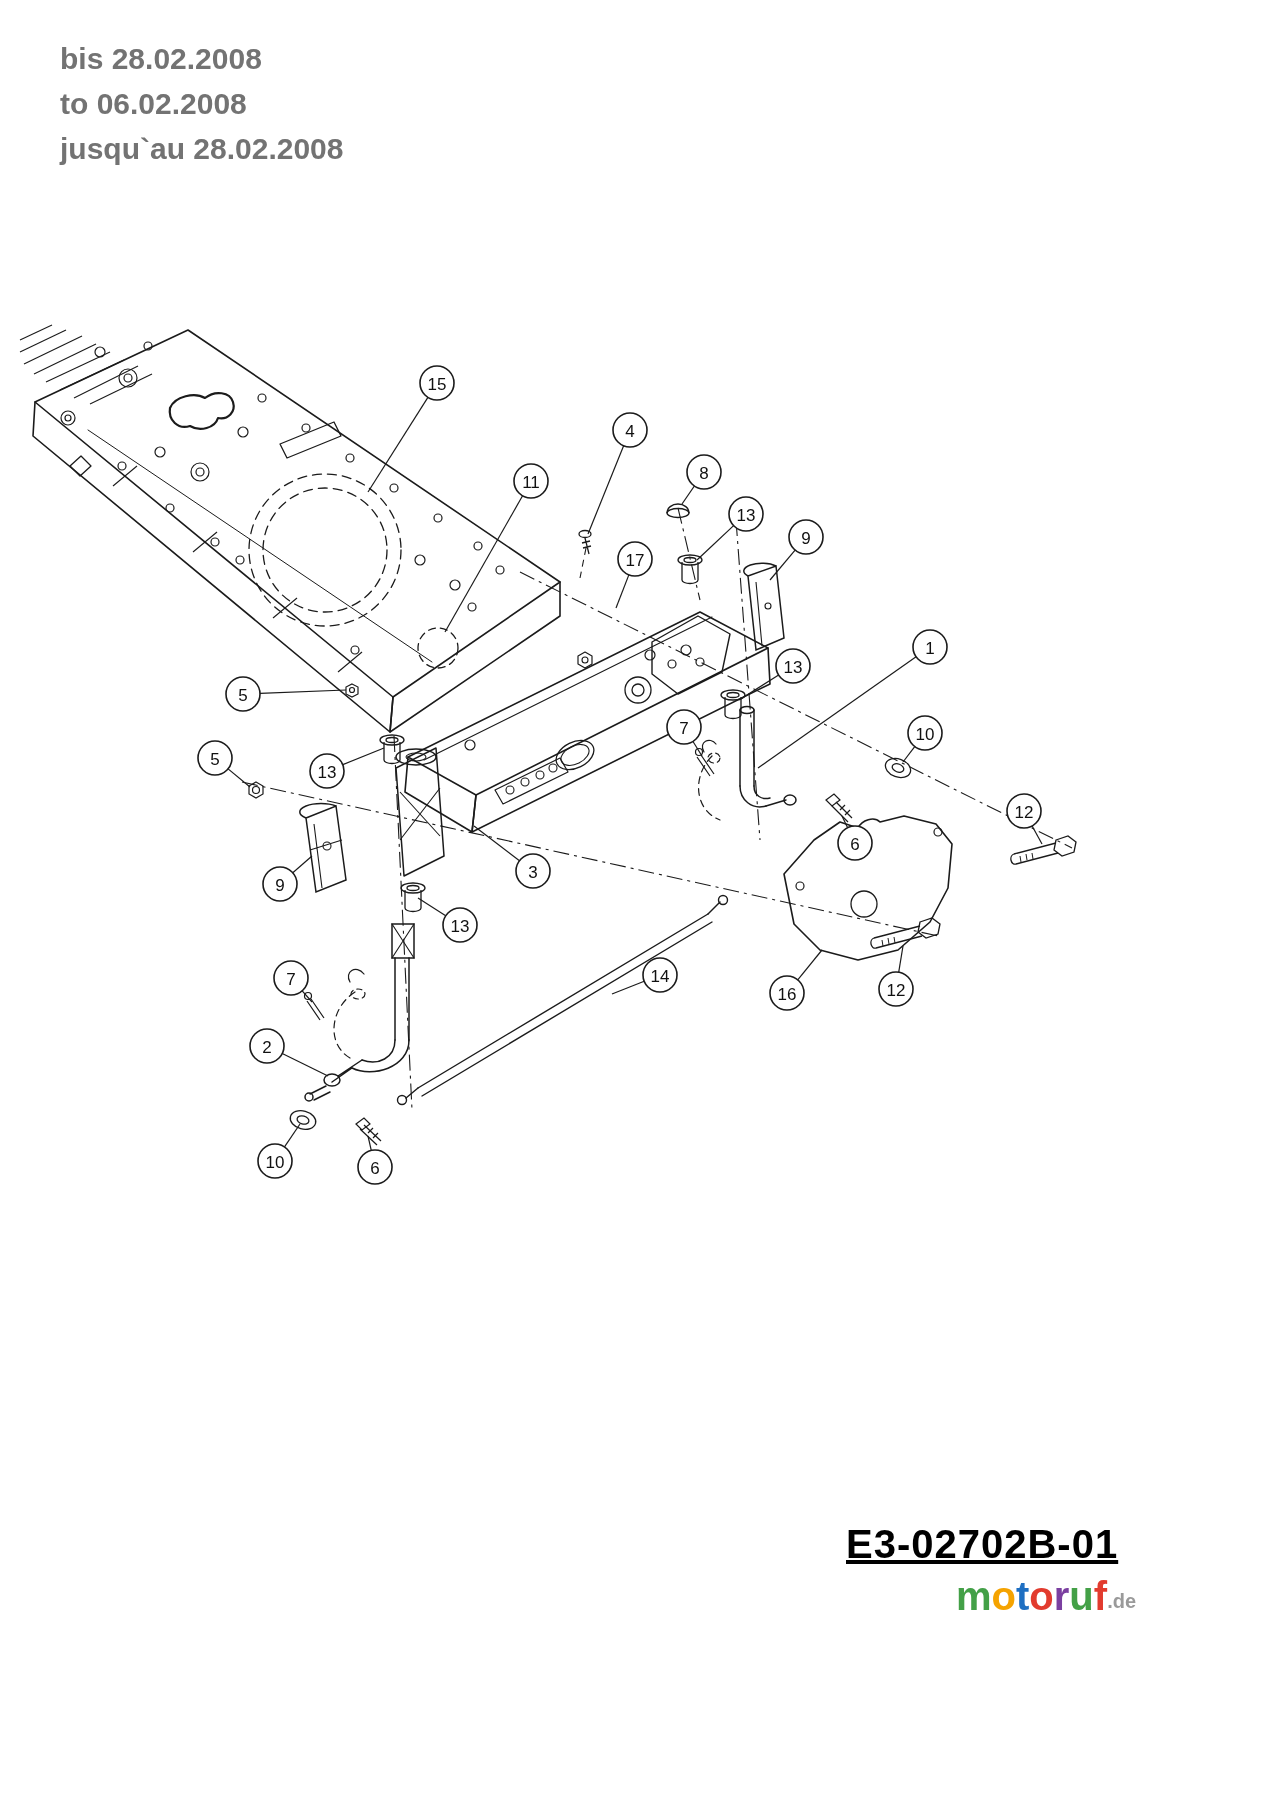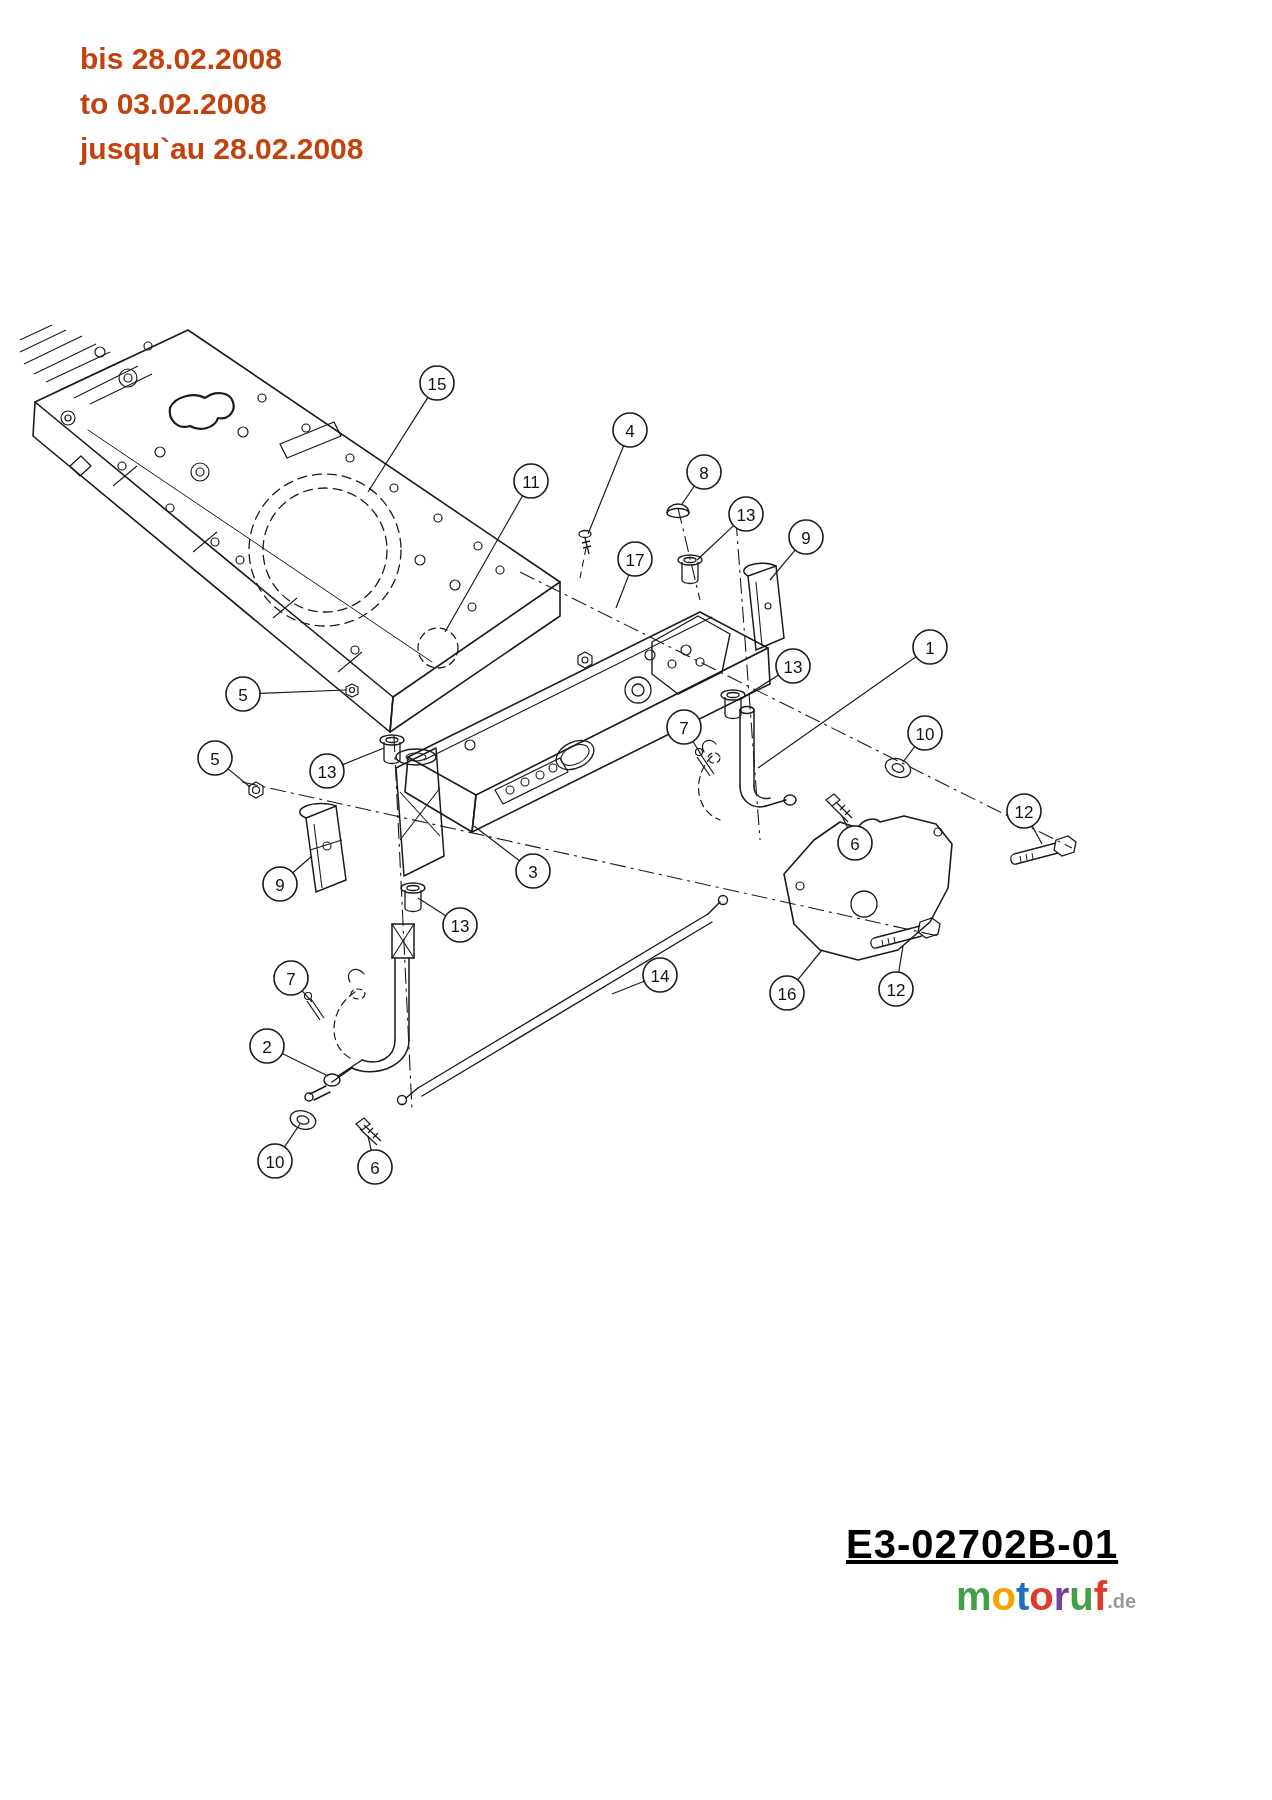--- a/index.html
+++ b/index.html
@@ -1,34 +1,34 @@
 <!DOCTYPE html>
 <html><head>
 <meta charset="utf-8">
 <style>
   html,body{margin:0;padding:0;background:#ffffff;}
   body{width:1272px;height:1800px;position:relative;font-family:"Liberation Sans",sans-serif;overflow:hidden;}
   .page{position:absolute;inset:0;background:#fff;}
-  .title-block{position:absolute;left:80px;top:36px;color:#c2410c;}
+  .title-block{position:absolute;left:60px;top:36px;color:#737373;}
   .title-line{font-size:30px;font-weight:bold;line-height:45px;white-space:pre;}
   svg.diagram{position:absolute;left:0;top:0;}
   .part-code{position:absolute;left:846px;top:1522px;font-size:40px;font-weight:bold;color:#000;
              text-decoration:underline;letter-spacing:1px;}
   .watermark{position:absolute;left:956px;top:1574px;font-size:40px;font-weight:bold;letter-spacing:0px;}
   .watermark span{display:inline-block;}
   .watermark span.small{font-size:20px;font-weight:bold;transform:translateY(-2px);}
 </style>
 </head>
 <body>
 
 <div class="page">
 
   <div class="title-block">
     <div class="title-line">bis 28.02.2008</div>
-    <div class="title-line">to 03.02.2008</div>
+    <div class="title-line">to 06.02.2008</div>
     <div class="title-line">jusqu`au 28.02.2008</div>
   </div>
 
   <svg class="diagram" width="1272" height="1800" viewBox="0 0 1272 1800" xmlns="http://www.w3.org/2000/svg">
 
     <g stroke="#1b1b1b" stroke-width="1.1" fill="none" stroke-dasharray="16 5 3 5">
       <path d="M 520,572 L 1072,848"></path>
       <path d="M 242,782 L 938,936"></path>
       <path d="M 736,520 L 760,840"></path>
       <path d="M 394,736 L 412,1110"></path>

